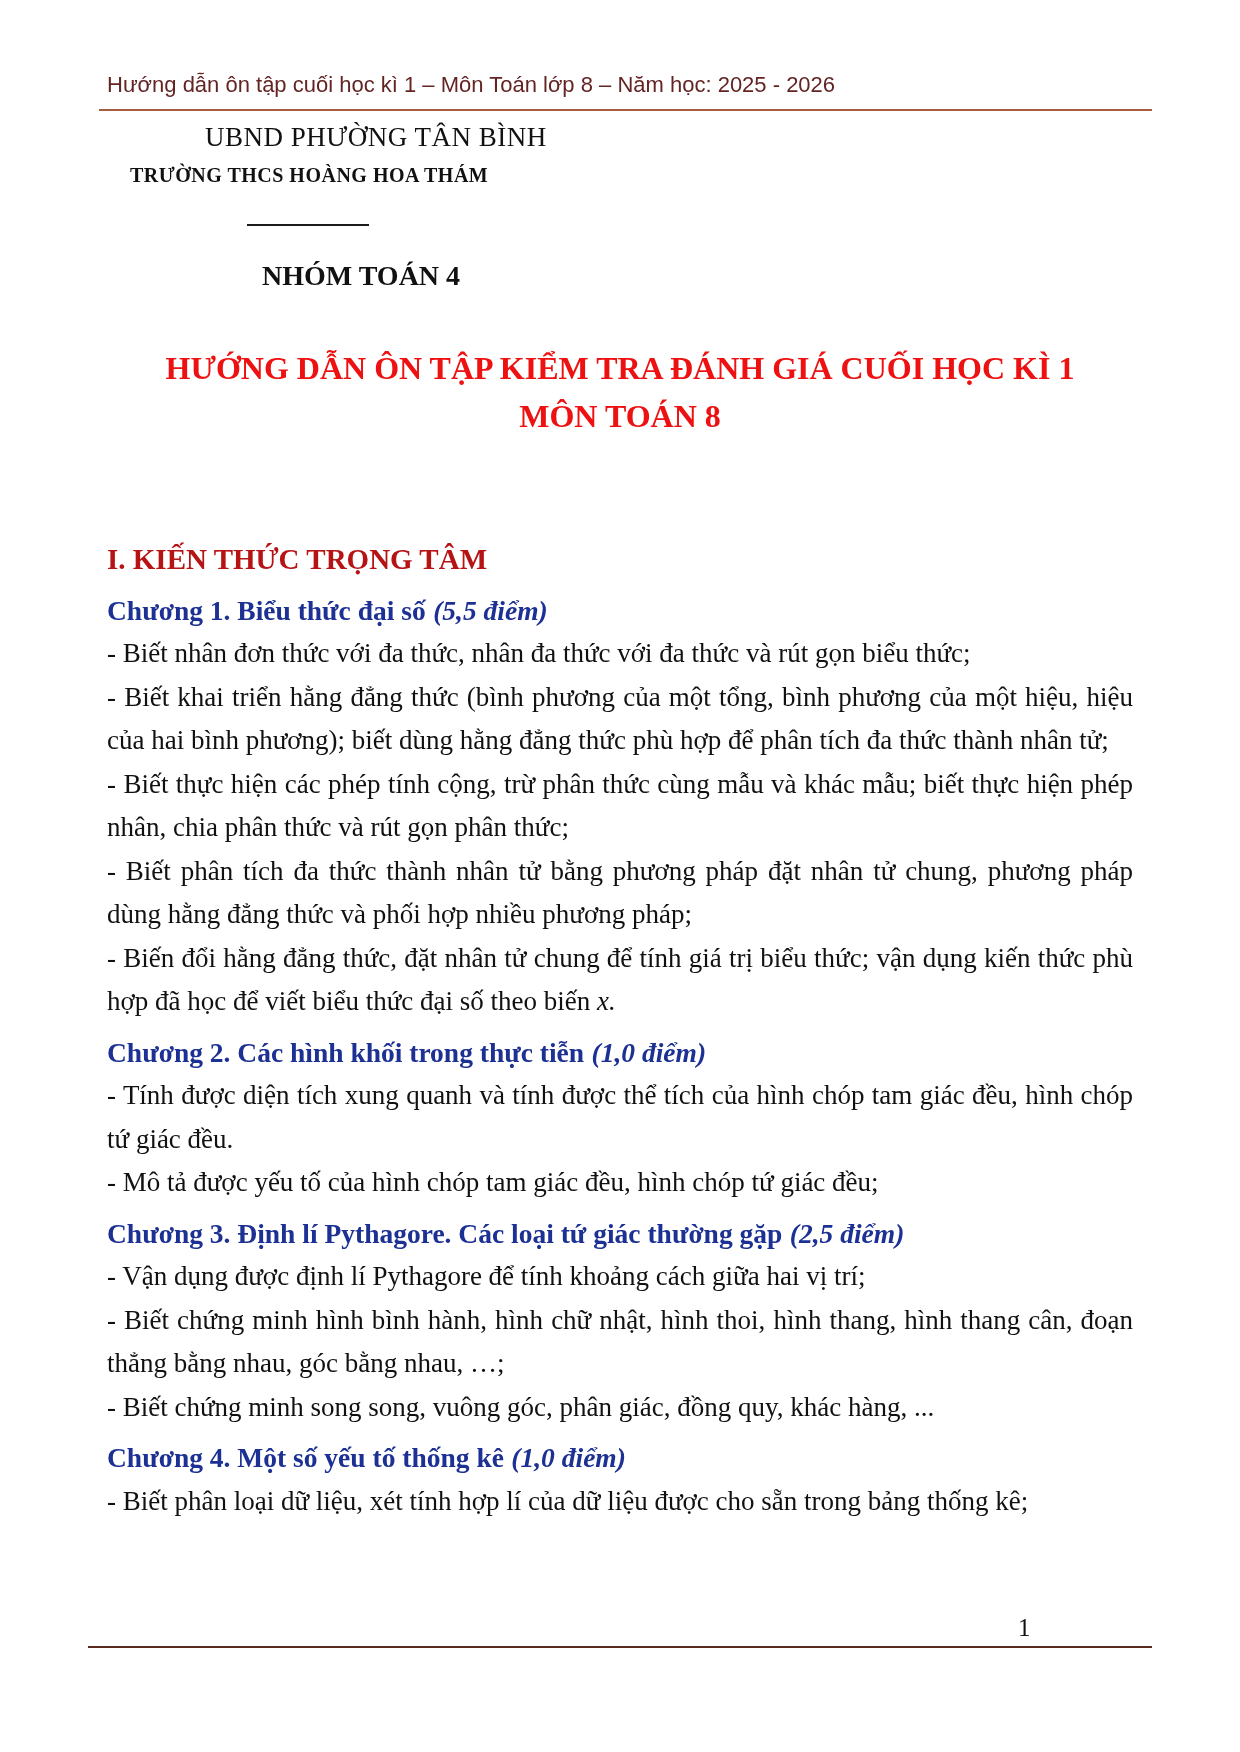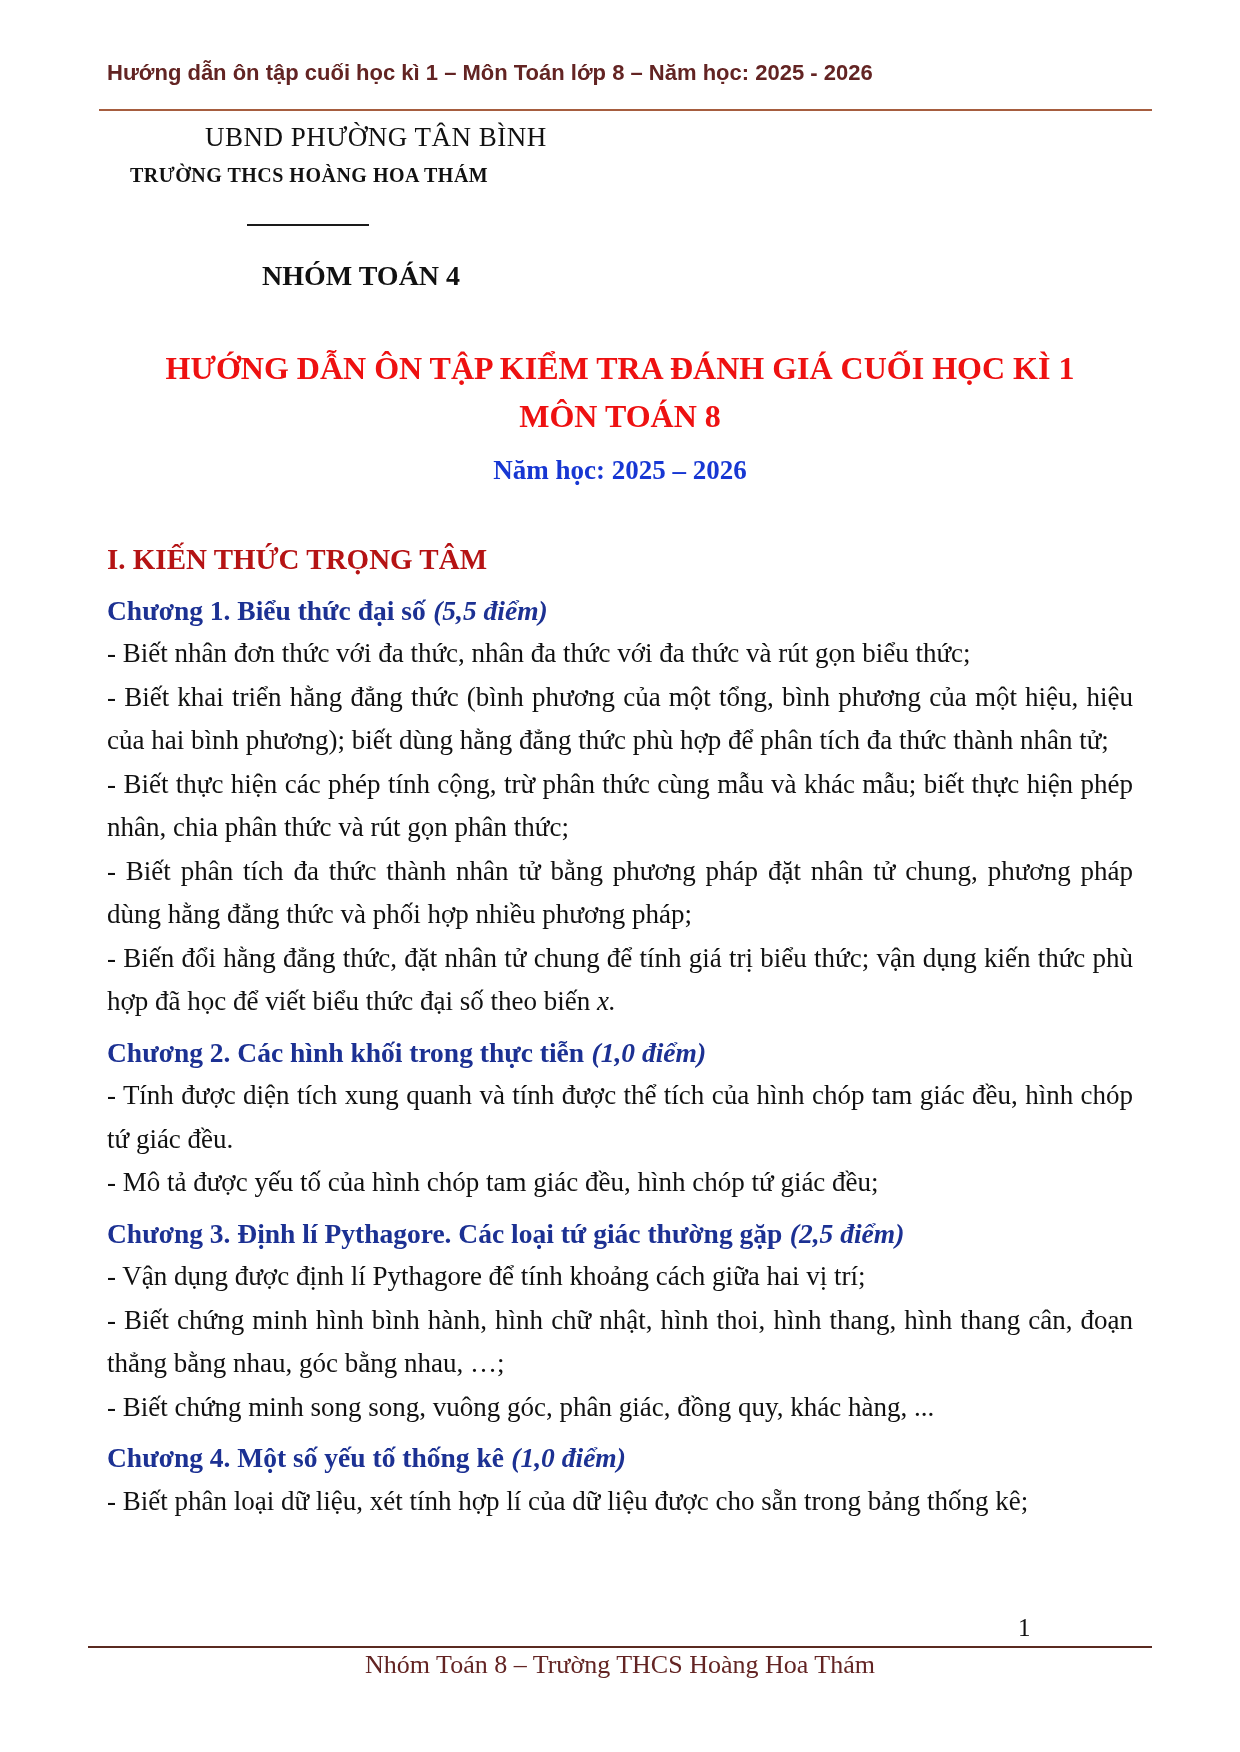--- a/index.html
+++ b/index.html
@@ -10,23 +10,23 @@
   *{box-sizing:border-box; margin:0; padding:0;}
   html,body{background:#fff;}
   .page{
     position:relative; width:1240px; height:1752px; overflow:hidden;
     background:var(--paper,#fff);
     font-family:"Liberation Serif","DejaVu Serif",serif;
     color:var(--body_text,#111);
   }
   
   .running-header{
-    position:absolute; left:107px; top:60px; right:90px;
+    position:absolute; left:107px; top:72px; right:90px;
     font-family:"Liberation Sans","DejaVu Sans",sans-serif;
-    font-size:22px; color:var(--header_text,#632423); white-space:nowrap;font-weight:bold;
+    font-size:22px; color:var(--header_text,#632423); white-space:nowrap;
   }
   .header-rule{
     position:absolute; left:99px; right:88px; top:109px; height:2px;
     background:var(--header_rule,#A65D3F);
   }
   
   .authority{position:absolute; left:205px; top:122px; font-size:27px; letter-spacing:0.5px;}
   .school{position:absolute; left:130px; top:164px; font-size:20px; font-weight:bold; letter-spacing:0.5px;}
   .org-rule{position:absolute; left:247px; top:224px; width:122px; height:2px; background:#1a1a1a;}
   .group{position:absolute; left:262px; top:260px; font-size:28px; font-weight:bold;}
@@ -69,21 +69,20 @@
   <div class="header-rule"></div>
 
   <div class="authority">UBND PHƯỜNG TÂN BÌNH</div>
   <div class="school">TRƯỜNG THCS HOÀNG HOA THÁM</div>
   <div class="org-rule"></div>
   <div class="group">NHÓM TOÁN 4</div>
 
   <div class="title-block">
     <div class="title-line">HƯỚNG DẪN ÔN TẬP KIỂM TRA ĐÁNH GIÁ CUỐI HỌC KÌ 1</div>
     <div class="title-line">MÔN TOÁN 8</div>
-    <div class="school-year">Năm học: 2025 – 2026</div>
   </div>
 
   <div class="content">
     <h2 class="section-heading">I. KIẾN THỨC TRỌNG TÂM</h2>
 
     <div class="chapter">
       <h3 class="chapter-heading"><span>Chương 1. Biểu thức đại số</span><i class="points">(5,5 điểm)</i></h3>
       <p class="item">- Biết nhân đơn thức với đa thức, nhân đa thức với đa thức và rút gọn biểu thức;</p>
       <p class="item">- Biết khai triển hằng đẳng thức (bình phương của một tổng, bình phương của một hiệu, hiệu của hai bình phương); biết dùng hằng đẳng thức phù hợp để phân tích đa thức thành nhân tử;</p>
       <p class="item">- Biết thực hiện các phép tính cộng, trừ phân thức cùng mẫu và khác mẫu; biết thực hiện phép nhân, chia phân thức và rút gọn phân thức;</p>
@@ -105,15 +104,14 @@
     </div>
 
     <div class="chapter">
       <h3 class="chapter-heading"><span>Chương 4. Một số yếu tố thống kê</span><i class="points">(1,0 điểm)</i></h3>
       <p class="item">- Biết phân loại dữ liệu, xét tính hợp lí của dữ liệu được cho sẵn trong bảng thống kê;</p>
     </div>
   </div>
 
   <div class="page-number">1</div>
   <div class="footer-rule"></div>
-  <div class="footer-text">Nhóm Toán 8 – Trường THCS Hoàng Hoa Thám</div>
 
 </div>
 
 </body></html>

